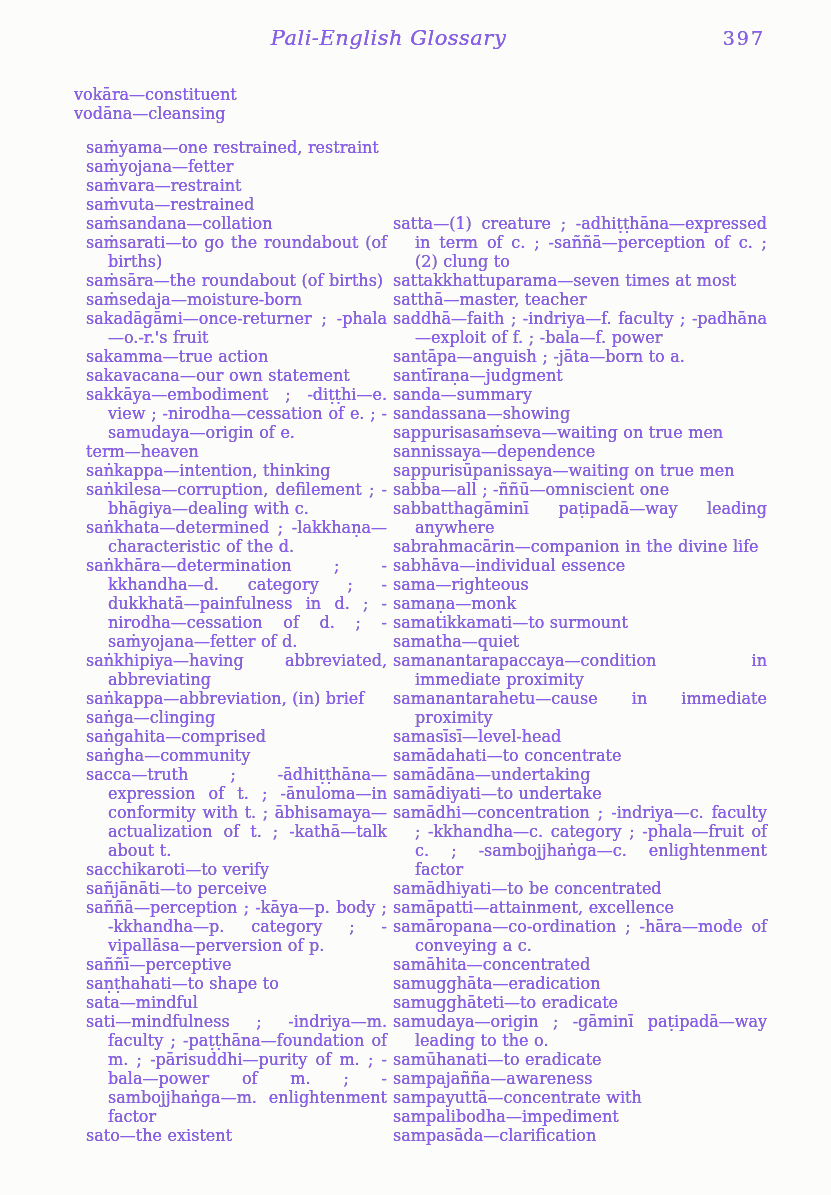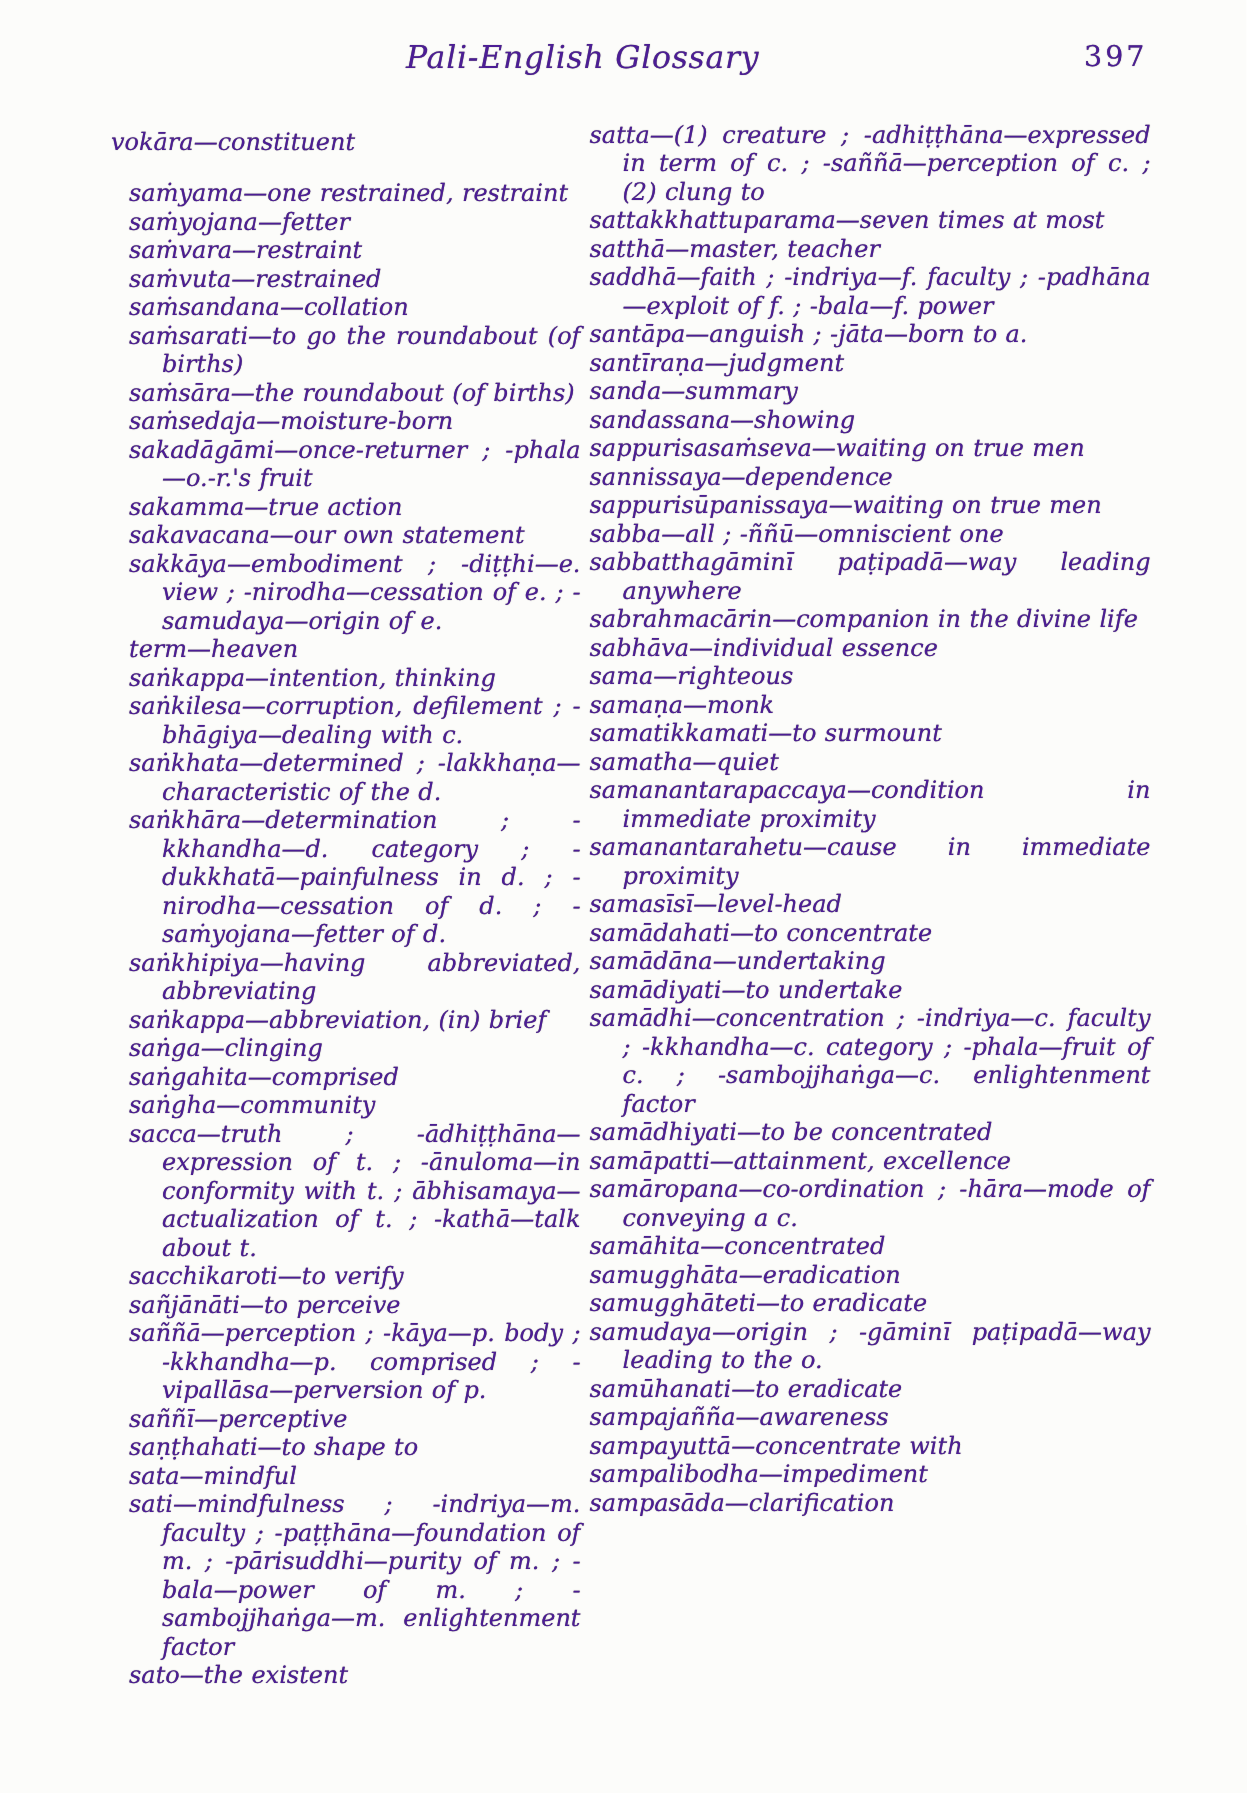--- a/index.html
+++ b/index.html
@@ -9,21 +9,21 @@
   }
   .page {
     position: relative;
     width: 831px;
     height: 1195px;
     margin: 0;
     background: #fcfcfa;
     box-sizing: border-box;
     padding: 26px 64px 0 74px;
     font-family: "DejaVu Serif", "Liberation Serif", serif;
-    color: #4c1d95;
+    color: #8b5cf6;
     overflow: hidden;
   }
   .page-header {
     position: relative;
     height: 30px;
     margin-bottom: 24px;
   }
   .running-title {
     position: absolute;
     left: 0;
@@ -41,22 +41,21 @@
     position: absolute;
     right: 2px;
     top: 1px;
     font-size: 19px;
     letter-spacing: 2px;
     text-shadow: 0 0 0.6px rgba(50,48,45,0.75);
     margin-left: 34px;
   }
   .columns {
     display: flex;
-    align-items: flex-start;
-    font-style: italic;
+    align-items: flex-end;
   }
   .column {
     box-sizing: border-box;
   }
   .column-left {
     width: 313px;
     margin-right: 6px;
     padding-top: 5px;
   }
   .column-right {
@@ -83,20 +82,21 @@
 <div class="page">
   <div class="page-header">
     <div class="running-title">Pali-English Glossary</div>
     <div class="page-number">397</div>
   </div>
 
   <div class="columns">
     <div class="column column-left" id="left-column">
         <div class="entry-group">
           <p class="entry">vokāra—constituent</p>
+          <p class="entry">vodāna—cleansing</p>
         </div>
         <div class="entry-group">
           <p class="entry">saṁyama—one restrained, restraint</p>
           <p class="entry">saṁyojana—fetter</p>
           <p class="entry">saṁvara—restraint</p>
           <p class="entry">saṁvuta—restrained</p>
           <p class="entry">saṁsandana—collation</p>
           <p class="entry">saṁsarati—to go the roundabout (of births)</p>
           <p class="entry">saṁsāra—the roundabout (of births)</p>
           <p class="entry">saṁsedaja—moisture-born</p>
@@ -110,21 +110,21 @@
           <p class="entry">saṅkhata—determined ; -lakkhaṇa—characteristic of the d.</p>
           <p class="entry">saṅkhāra—determination ; -kkhandha—d. category ; -dukkhatā—painfulness in d. ; -nirodha—cessation of d. ; -saṁyojana—fetter of d.</p>
           <p class="entry">saṅkhipiya—having abbreviated, abbreviating</p>
           <p class="entry">saṅkappa—abbreviation, (in) brief</p>
           <p class="entry">saṅga—clinging</p>
           <p class="entry">saṅgahita—comprised</p>
           <p class="entry">saṅgha—community</p>
           <p class="entry">sacca—truth ; -ādhiṭṭhāna—expression of t. ; -ānuloma—in conformity with t. ; ābhisamaya—actualization of t. ; -kathā—talk about t.</p>
           <p class="entry">sacchikaroti—to verify</p>
           <p class="entry">sañjānāti—to perceive</p>
-          <p class="entry">saññā—perception ; -kāya—p. body ; -kkhandha—p. comprised ; -vipallāsa—perversion of p.</p>
+          <p class="entry">saññā—perception ; -kāya—p. body ; -kkhandha—p. category ; -vipallāsa—perversion of p.</p>
           <p class="entry">saññī—perceptive</p>
           <p class="entry">saṇṭhahati—to shape to</p>
           <p class="entry">sata—mindful</p>
           <p class="entry">sati—mindfulness ; -indriya—m. faculty ; -paṭṭhāna—foundation of m. ; -pārisuddhi—purity of m. ; -bala—power of m. ; -sambojjhaṅga—m. enlightenment factor</p>
           <p class="entry">sato—the existent</p>
         </div>
       </div>
     <div class="column column-right" id="right-column">
         <div class="entry-group">
           <p class="entry">satta—(1) creature ; -adhiṭṭhāna—expressed in term of c. ; -saññā—perception of c. ; (2) clung to</p>

